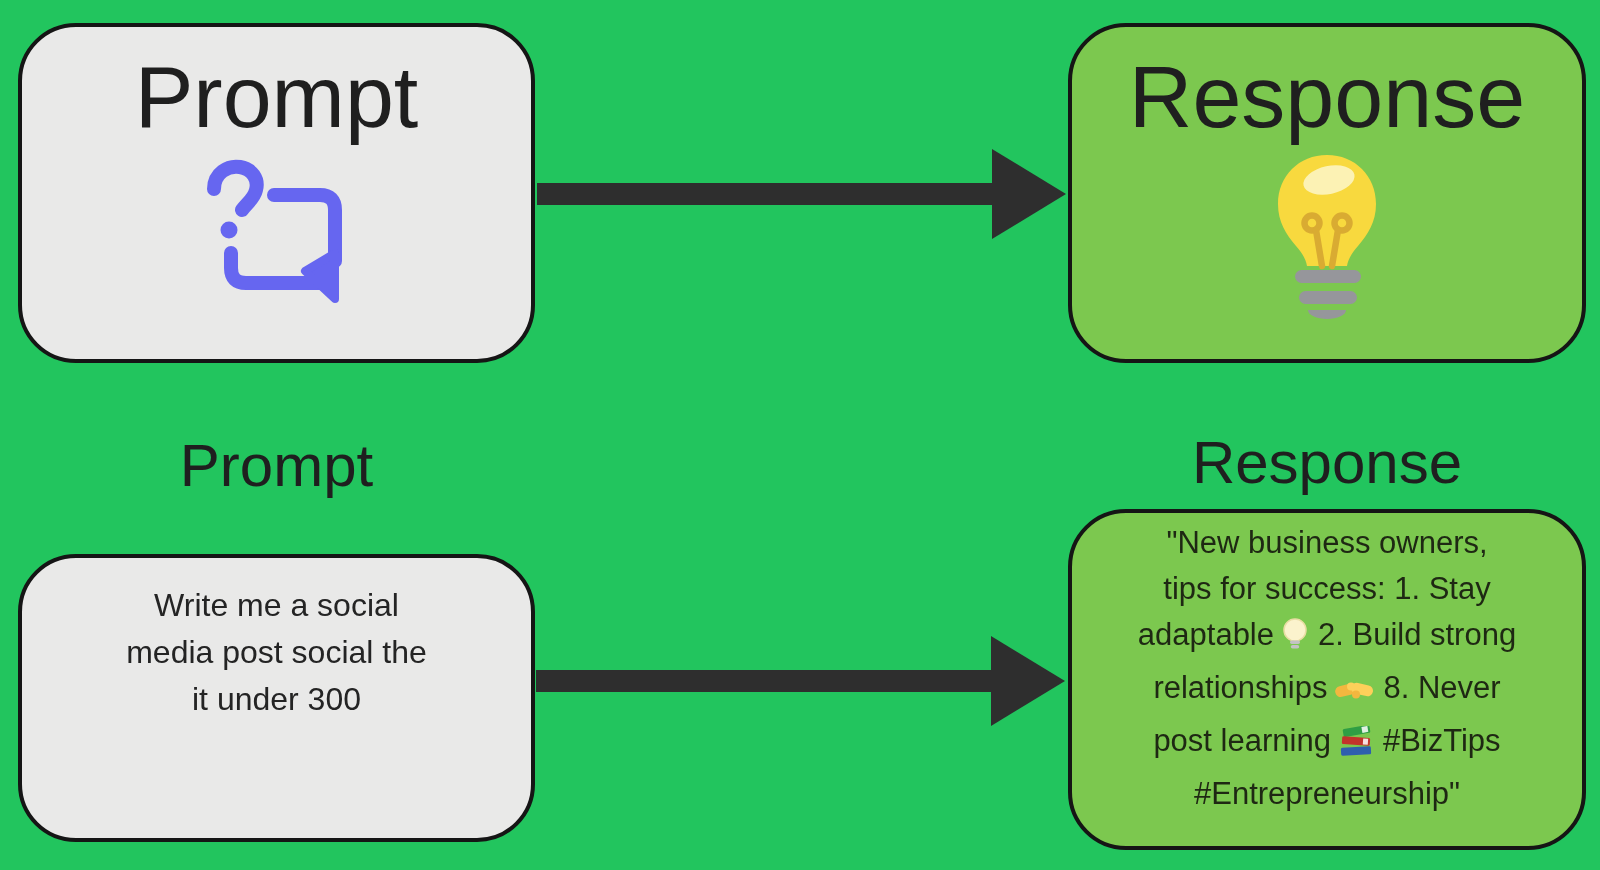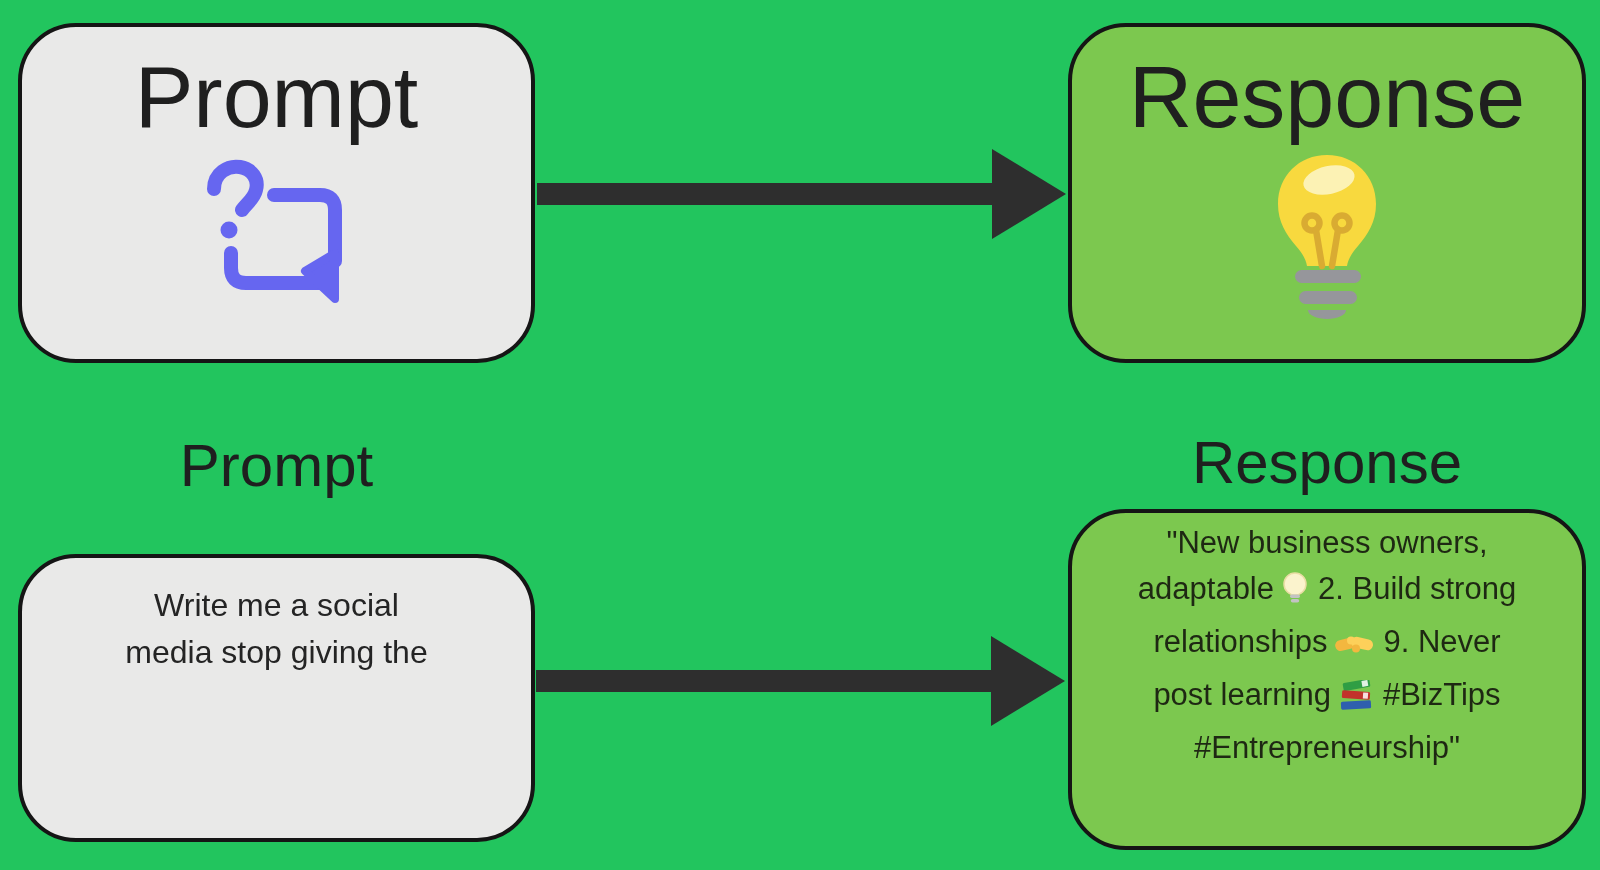--- a/index.html
+++ b/index.html
@@ -108,46 +108,48 @@
       </svg>
     </div>
   </div>
 
   <div class="heading" id="heading-prompt-2">Prompt</div>
   <div class="heading" id="heading-response-2">Response</div>
 
   <div class="card gray" id="card-prompt-2">
     <div class="prompt-body">
       <div class="tline">Write me a social</div>
-      <div class="tline">media stop giving the</div>
+      <div class="tline">media post social the</div>
+      <div class="tline">it under 300</div>
     </div>
   </div>
 
   <div class="arrow" id="arrow-2">
     <div class="arrow-bar"></div>
     <div class="arrow-head"></div>
   </div>
 
   <div class="card green" id="card-response-2">
     <div class="response-body">
       <div class="tline">"New business owners,</div>
+      <div class="tline">tips for success: 1. Stay</div>
       <div class="tline">
         <span>adaptable</span><span class="emoji"><svg width="28" height="34" viewBox="0 0 28 34">
           <circle cx="14" cy="12" r="11" fill="#fbf3cd" stroke="#e9dda4" stroke-width="1.5"></circle>
           <rect x="9" y="22.5" width="10" height="3.6" rx="1.8" fill="#c3c3c3"></rect>
           <rect x="9.8" y="27" width="8.4" height="3.6" rx="1.8" fill="#c3c3c3"></rect>
         </svg></span><span>2. Build strong</span>
       </div>
       <div class="tline">
         <span>relationships</span><span class="emoji"><svg width="40" height="30" viewBox="0 0 40 30">
           <rect x="1" y="10" width="20" height="11" rx="5.5" fill="#f3b73f" transform="rotate(-13 11 15)"></rect>
           <rect x="17" y="9" width="22" height="11" rx="5.5" fill="#fdd05a" transform="rotate(13 28 15)"></rect>
           <circle cx="17" cy="11.5" r="4" fill="#fdd05a"></circle>
           <circle cx="22" cy="19.5" r="4" fill="#f3b73f"></circle>
-        </svg></span><span>9. Never</span>
+        </svg></span><span>8. Never</span>
       </div>
       <div class="tline">
         <span>post learning</span><span class="emoji"><svg width="36" height="32" viewBox="0 0 36 32">
           <rect x="5" y="1" width="27" height="8" rx="1.5" fill="#2f9e44" transform="rotate(-10 18 5)"></rect>
           <rect x="24" y="2" width="6" height="6" fill="#ffffff" opacity="0.85" transform="rotate(-10 18 5)"></rect>
           <rect x="4" y="11" width="28" height="8" rx="1.5" fill="#c2332b" transform="rotate(4 18 15)"></rect>
           <rect x="25" y="12" width="5" height="6" fill="#ffffff" opacity="0.85" transform="rotate(4 18 15)"></rect>
           <rect x="3" y="21" width="30" height="8" rx="1.5" fill="#2e5fae" transform="rotate(-3 18 25)"></rect>
         </svg></span><span>#BizTips</span>
       </div>

